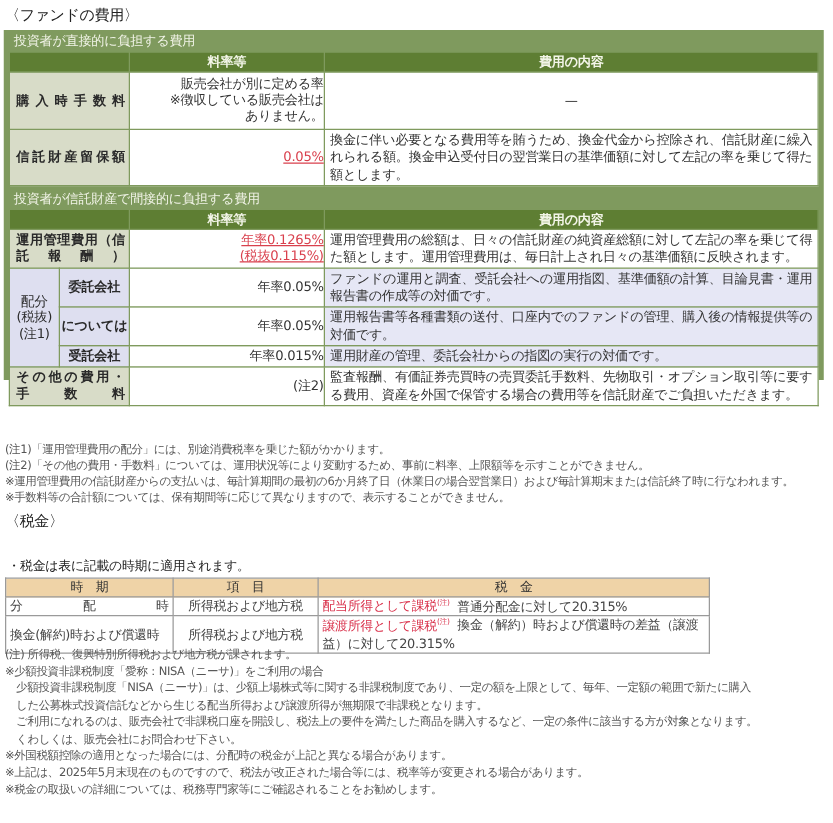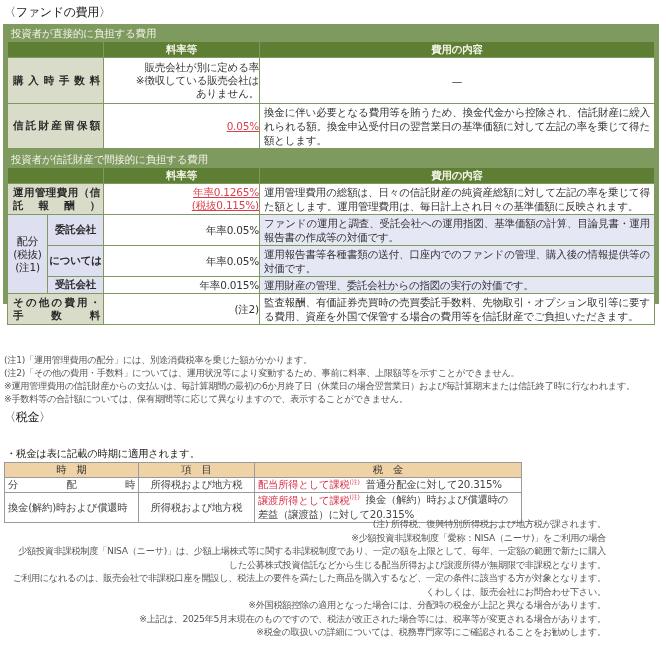--- a/index.html
+++ b/index.html
@@ -20,21 +20,21 @@
   .fee th.blank { background: #5e7e33; }
   .lbl { background: #d8dcc8; color: #2a2a2a; font-weight: bold; text-align: justify; text-align-last: justify; padding: 0 3px 0 5px; }
   .lbl-sub { background: #dedff0; color: #2a2a2a; font-weight: bold; text-align: center; }
   .lbl-group { background: #dedff0; color: #2a2a2a; font-weight: normal; text-align: center; line-height: 13px; font-size: 10px; }
   .rate { background: #fff; text-align: right; line-height: 13px; }
   .desc { background: #fff; padding: 1px 4px; line-height: 14px; text-align: justify; }
   .desc.lav { background: #e6e7f5; }
   .red { color: #d9404d; text-decoration: underline; }
   .notes { position: absolute; left: 4px; font-size: 9.2px; line-height: 13px; color: #555; letter-spacing: -0.3px; }
   .bullets { position: absolute; left: 6px; top: 446px; font-size: 10.3px; line-height: 14px; color: #222; letter-spacing: -0.2px; }
-  .tax-wrap { position: absolute; left: 4px; top: 462px; width: 518px; }
+  .tax-wrap { position: absolute; left: 4px; top: 462px; width: 564px; }
   .tax td, .tax th { border: 1px solid #9a9a9a; font-size: 10.3px; height: 15px; letter-spacing: -0.2px; }
   .tax th { background: #efd3a7; font-weight: normal; color: #333; }
   .tax td { color: #444; padding: 0 3px; }
   .tax .redtxt { color: #d9304a; margin-top: 27px; }
   .tax sup { font-size: 6px; color: #d9304a; }
   .just { text-align: justify; text-align-last: justify; }
   .c { text-align: center; }
 </style>
 </head>
 <body>
@@ -157,21 +157,21 @@
     </tr>
     <tr>
       <td>換金(解約)時および償還時</td>
       <td class="c">所得税および地方税</td>
       <td><span class="redtxt">譲渡所得として課税</span><sup>(注)</sup>&nbsp;&nbsp;<span>換金（解約）時および償還時の差益（譲渡益）に対して20.315%</span></td>
     </tr>
   </tbody>
     </table>
 </div>
 
-<div class="notes" style="top:517px; line-height:13.5px;text-align:right;">
+<div class="notes" style="top:517px; line-height:13.5px;">
   <div>(注) 所得税、復興特別所得税および地方税が課されます。</div>
   <div>※少額投資非課税制度「愛称：NISA（ニーサ)」をご利用の場合</div>
   <div>　少額投資非課税制度「NISA（ニーサ)」は、少額上場株式等に関する非課税制度であり、一定の額を上限として、毎年、一定額の範囲で新たに購入</div>
   <div>　した公募株式投資信託などから生じる配当所得および譲渡所得が無期限で非課税となります。</div>
   <div>　ご利用になれるのは、販売会社で非課税口座を開設し、税法上の要件を満たした商品を購入するなど、一定の条件に該当する方が対象となります。</div>
   <div>　くわしくは、販売会社にお問合わせ下さい。</div>
   <div>※外国税額控除の適用となった場合には、分配時の税金が上記と異なる場合があります。</div>
   <div>※上記は、2025年5月末現在のものですので、税法が改正された場合等には、税率等が変更される場合があります。</div>
   <div>※税金の取扱いの詳細については、税務専門家等にご確認されることをお勧めします。</div>
 </div>

